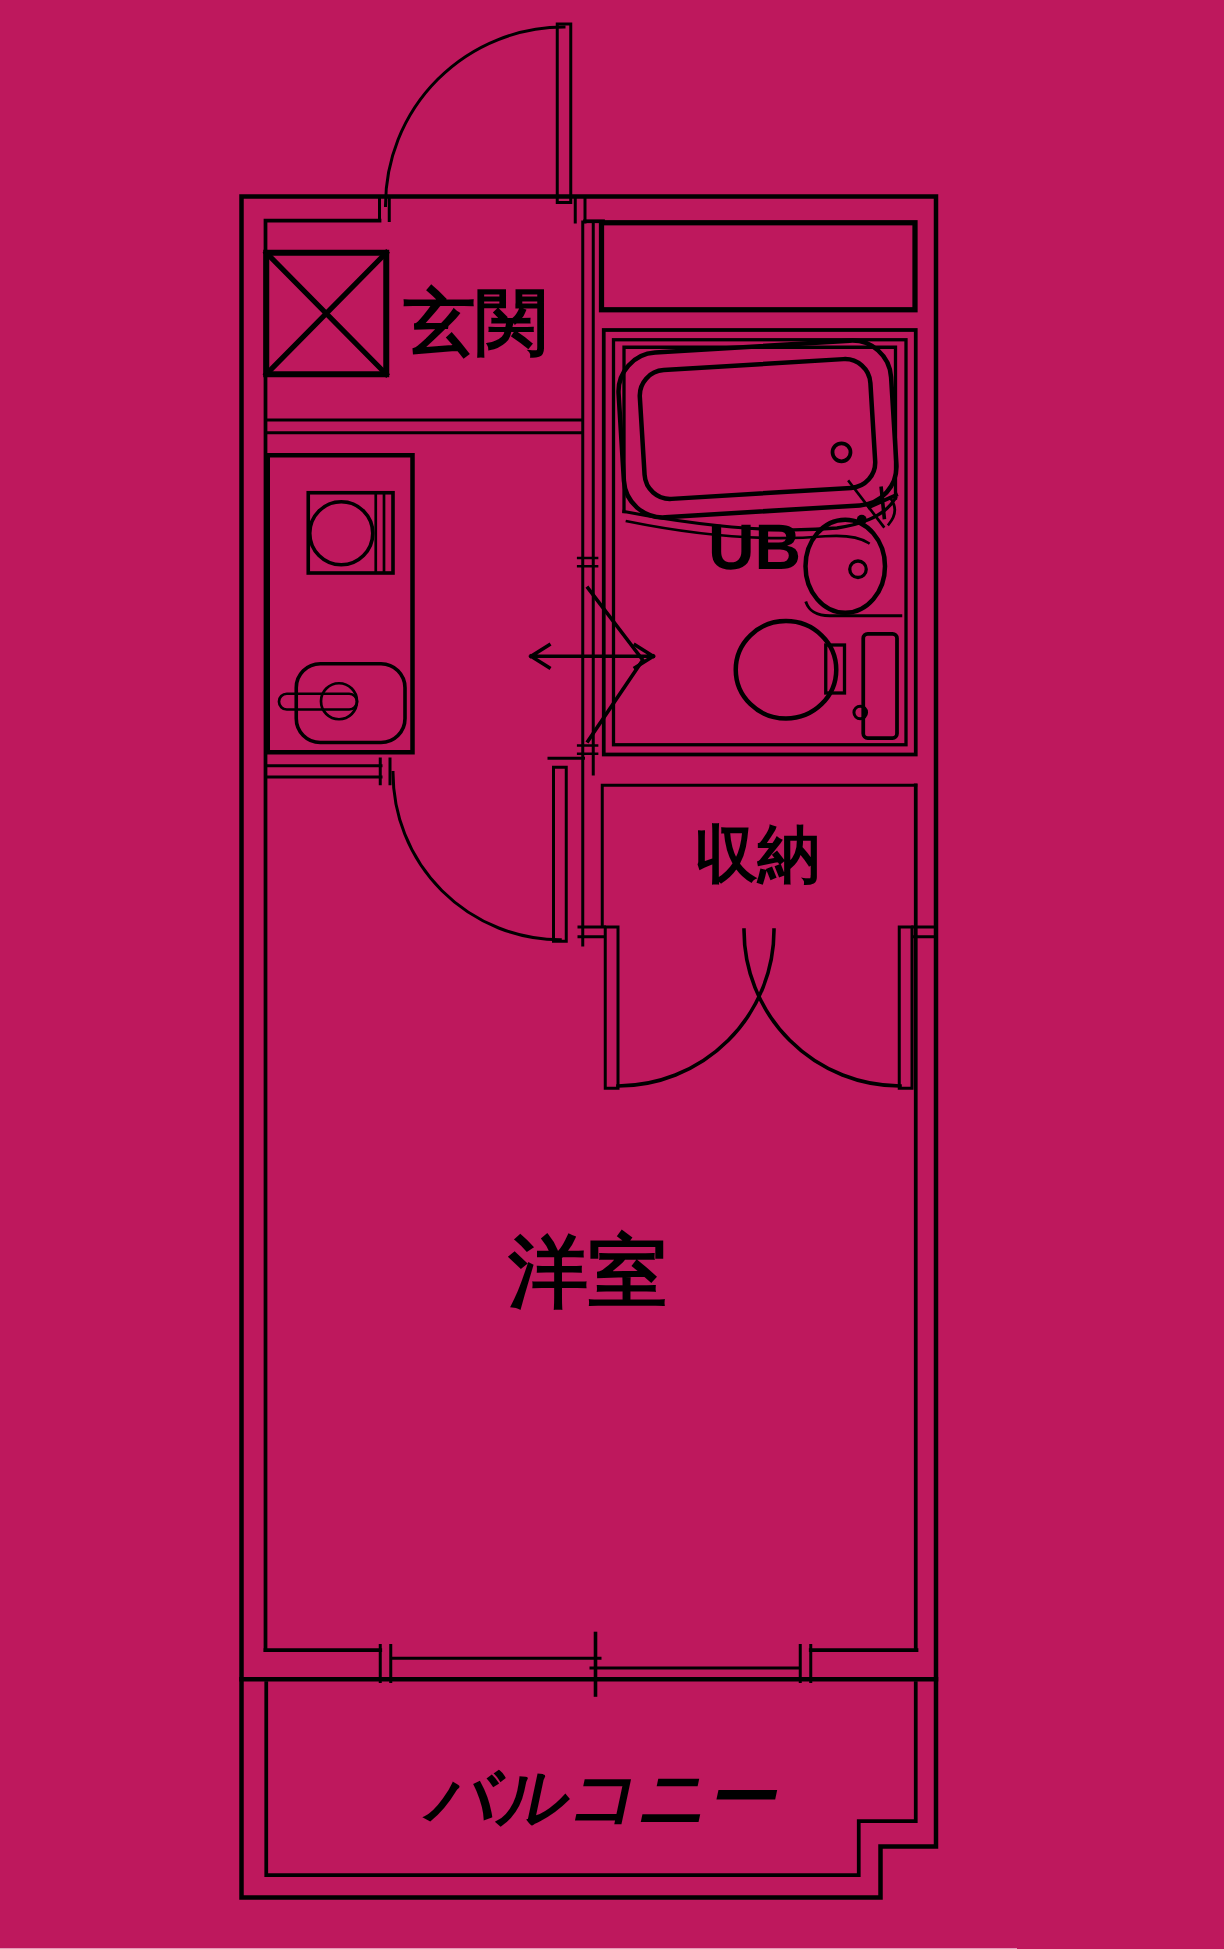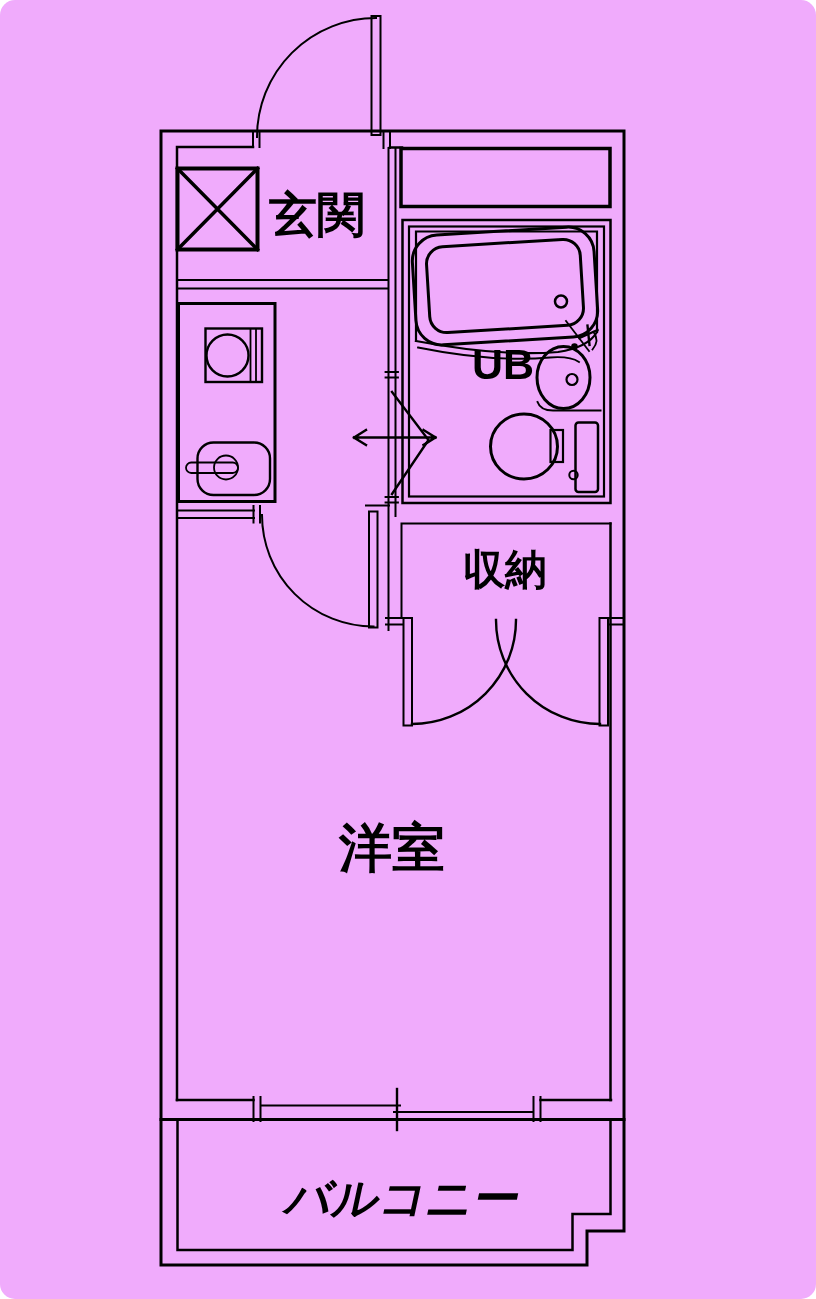--- a/index.html
+++ b/index.html
@@ -1,17 +1,17 @@
 <!DOCTYPE html>
 <html><head>
 <meta charset="utf-8">
 <style>
   html,body{margin:0;padding:0;background:#ffffff;}
-  .stage{position:relative;width:816px;height:1299px;background:#f0abfc;overflow:hidden;
-         font-family:"Liberation Sans","DejaVu Sans",sans-serif;border-radius:15px;}
+  .stage{position:relative;width:816px;height:1299px;background:#be185d;overflow:hidden;
+         font-family:"Liberation Sans","DejaVu Sans",sans-serif;}
   svg{display:block;width:816px;height:1299px;}
   .ln{fill:none;stroke:#000000;stroke-linecap:square;}
   .sw18{stroke-width:1.8;} .sw2{stroke-width:2;} .sw22{stroke-width:2.2;}
   .sw24{stroke-width:2.4;} .sw25{stroke-width:2.5;} .sw3{stroke-width:3;}
   .sw35{stroke-width:3.5;} .sw4{stroke-width:4;}
   .lbl{fill:#000000;font-weight:600;text-anchor:middle;
        font-family:"Liberation Sans","DejaVu Sans",sans-serif;}
 </style>
 </head>
 <body>

